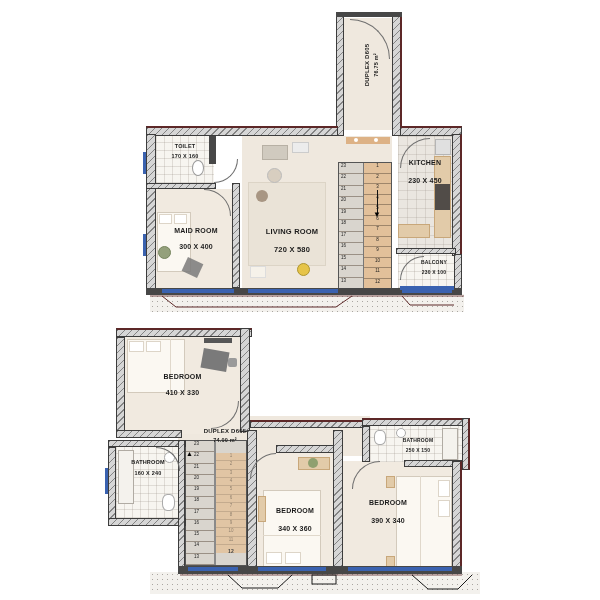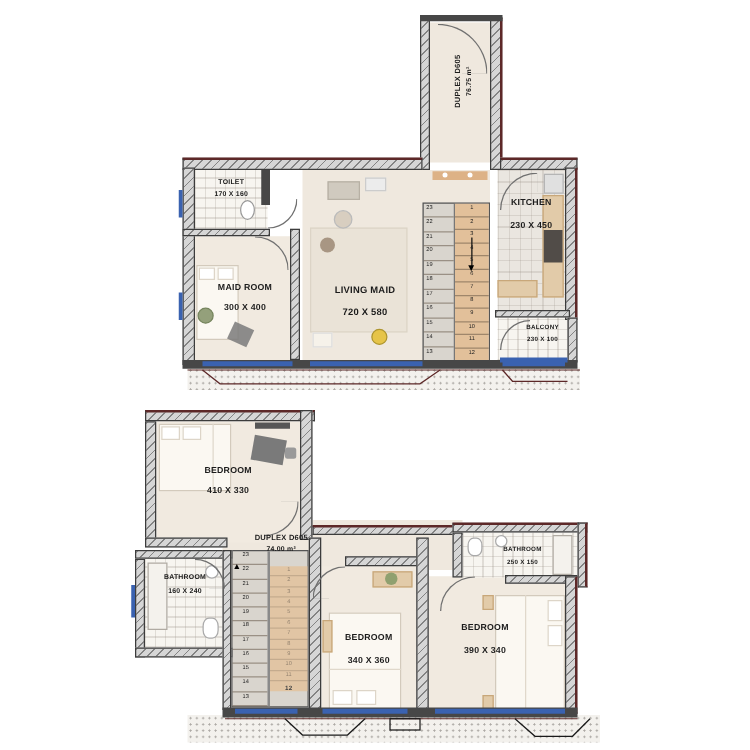--- a/index.html
+++ b/index.html
@@ -143,21 +143,21 @@
 
   <div class="abs arc arc-br" style="left:214px;top:159px;width:24px;height:24px"></div>
   <div class="abs arc arc-tr" style="left:204px;top:189px;width:27px;height:27px"></div>
   <div class="abs arc arc-tl" style="left:400px;top:138px;width:30px;height:30px"></div>
   <div class="abs arc arc-tl" style="left:400px;top:256px;width:24px;height:24px"></div>
 
   <div class="abs lbl s55" style="left:156px;top:142px;width:58px">TOILET</div>
   <div class="abs lbl s55" style="left:156px;top:152px;width:58px">170 X 160</div>
   <div class="abs lbl" style="left:156px;top:226px;width:80px">MAID ROOM</div>
   <div class="abs lbl" style="left:156px;top:242px;width:80px">300 X 400</div>
-  <div class="abs lbl s75" style="left:242px;top:226px;width:100px">LIVING MAID</div>
+  <div class="abs lbl s75" style="left:242px;top:226px;width:100px">LIVING ROOM</div>
   <div class="abs lbl s75" style="left:242px;top:244px;width:100px">720 X 580</div>
   <div class="abs lbl" style="left:398px;top:158px;width:54px">KITCHEN</div>
   <div class="abs lbl" style="left:398px;top:176px;width:54px">230 X 450</div>
   <div class="abs lbl s5" style="left:412px;top:259px;width:44px">BALCONY</div>
   <div class="abs lbl s5" style="left:412px;top:269px;width:44px">230 X 100</div>
 
   <div class="abs speckle" style="left:150px;top:572px;width:330px;height:22px"></div>
   <div class="abs floor2" style="left:178px;top:416px;width:192px;height:40px"></div>
 
   <div class="abs floor" style="left:125px;top:337px;width:115px;height:97px"></div>

